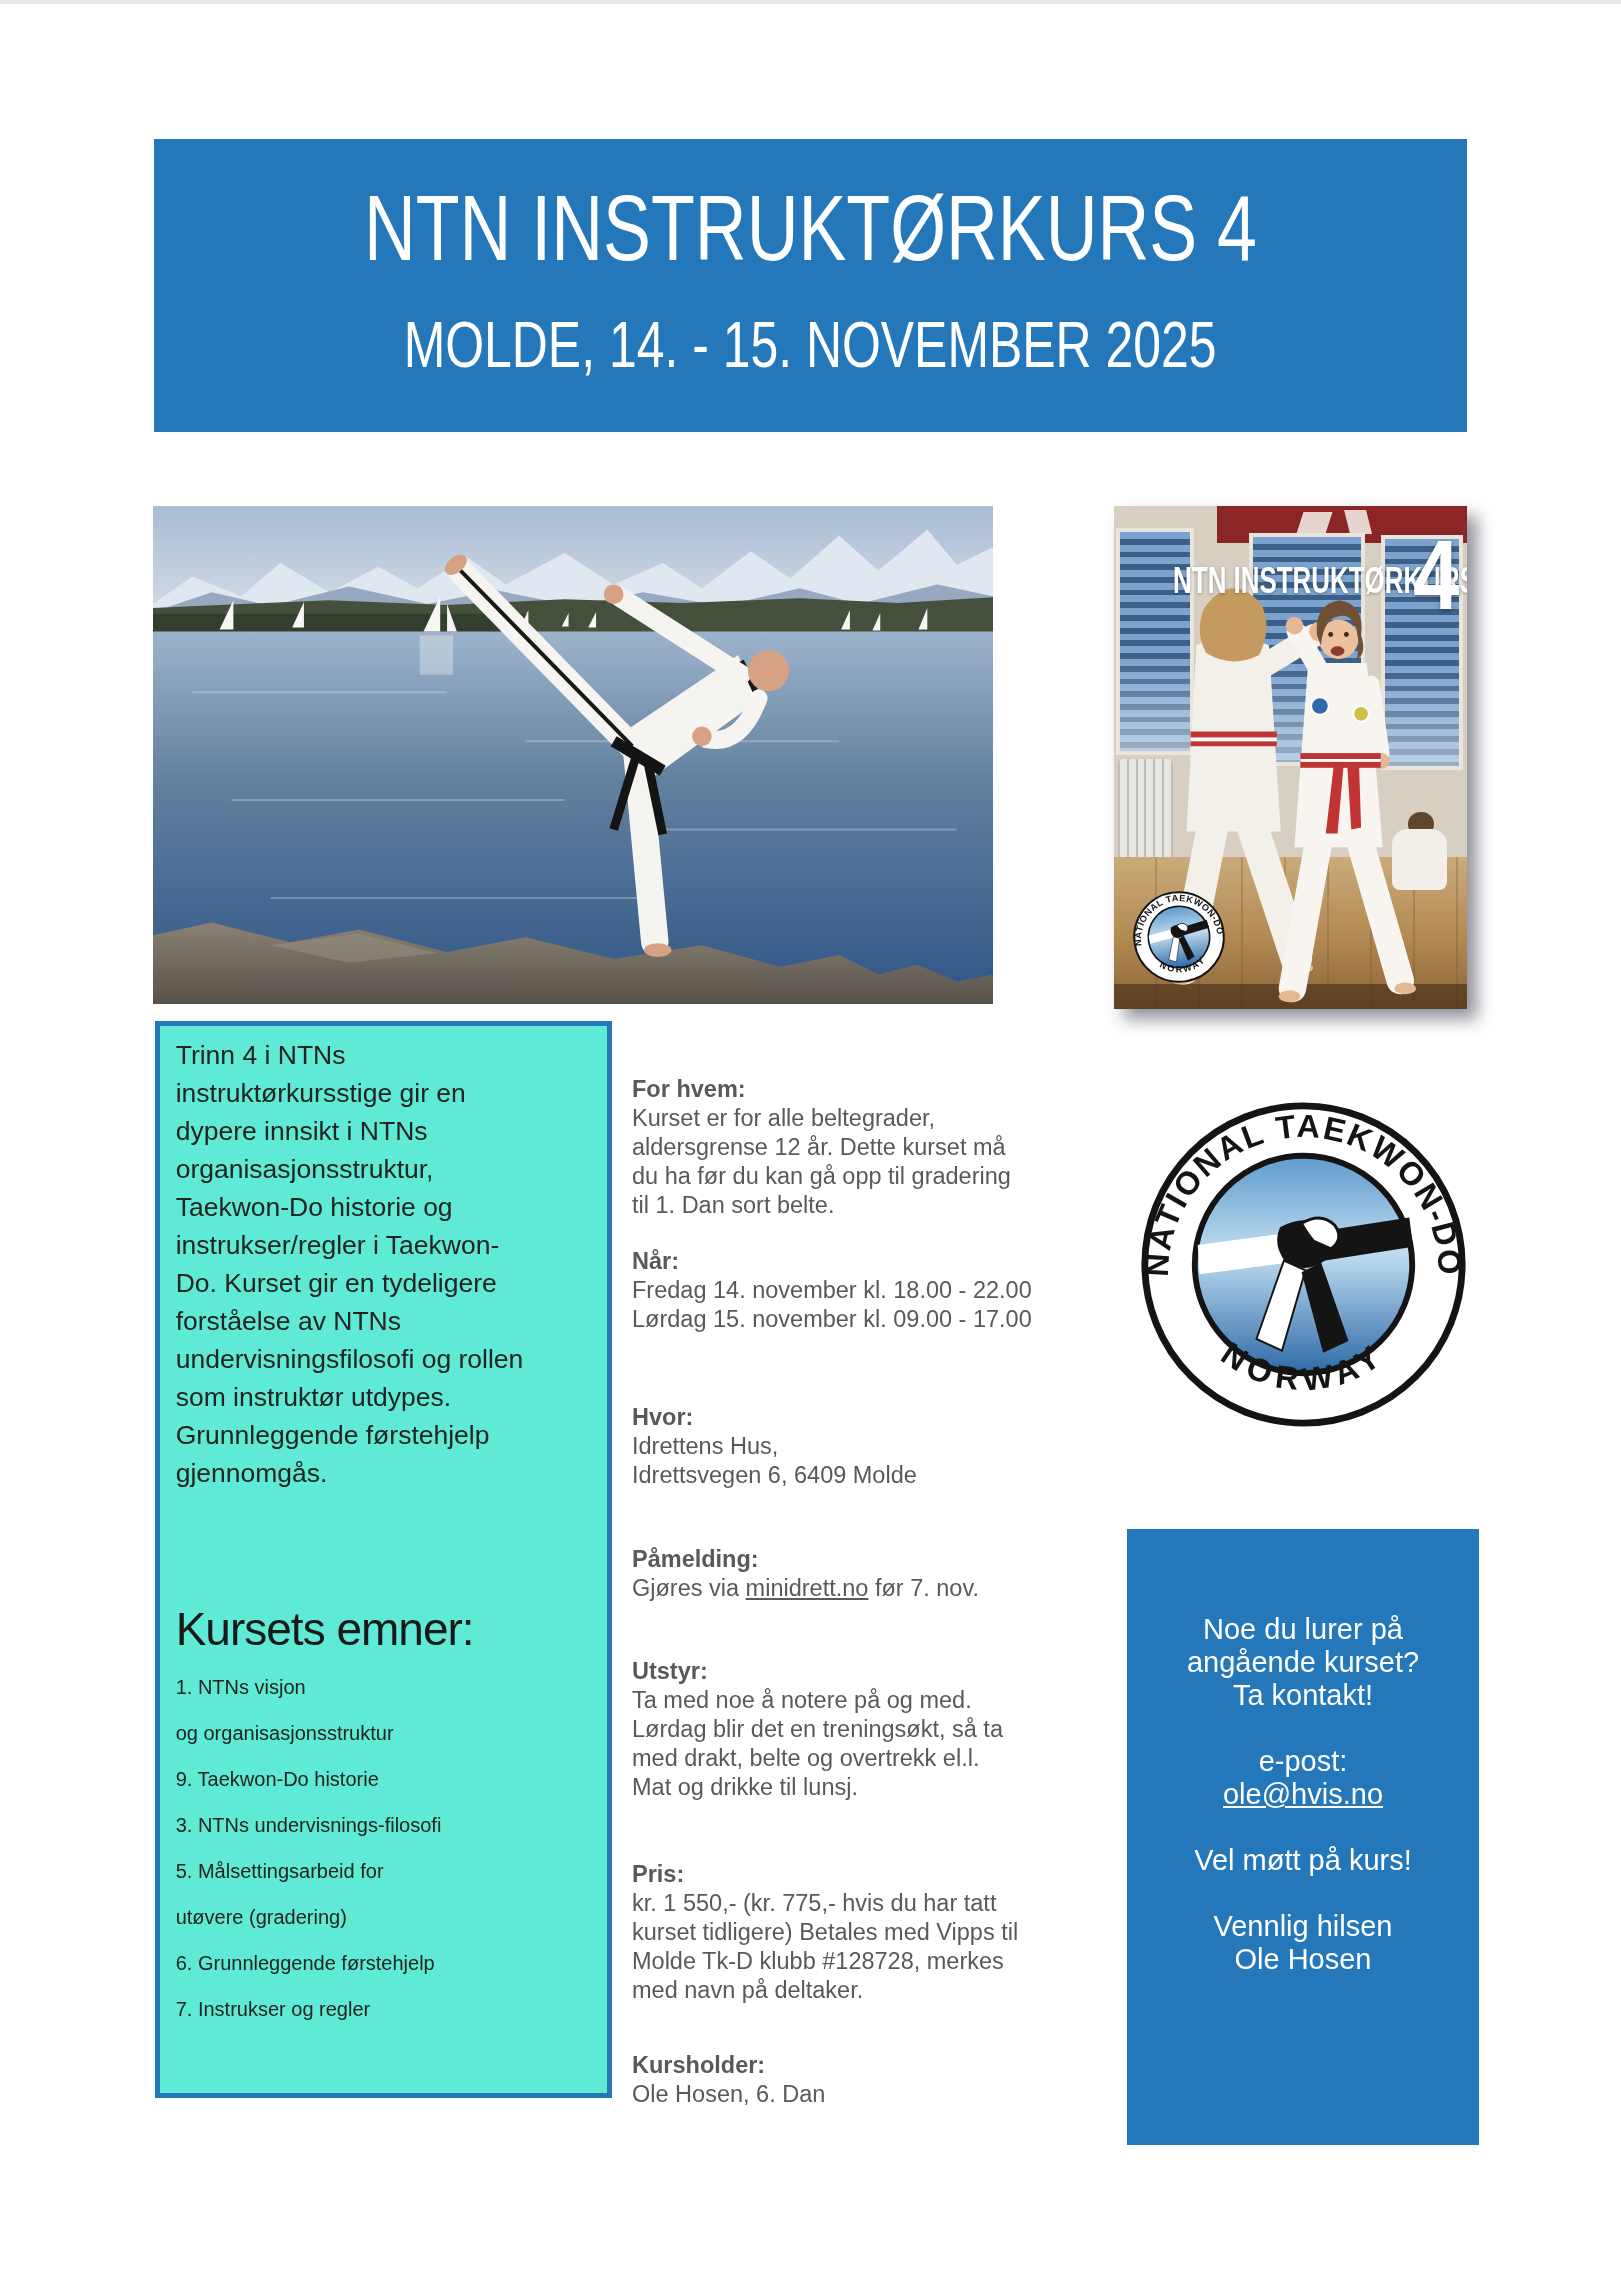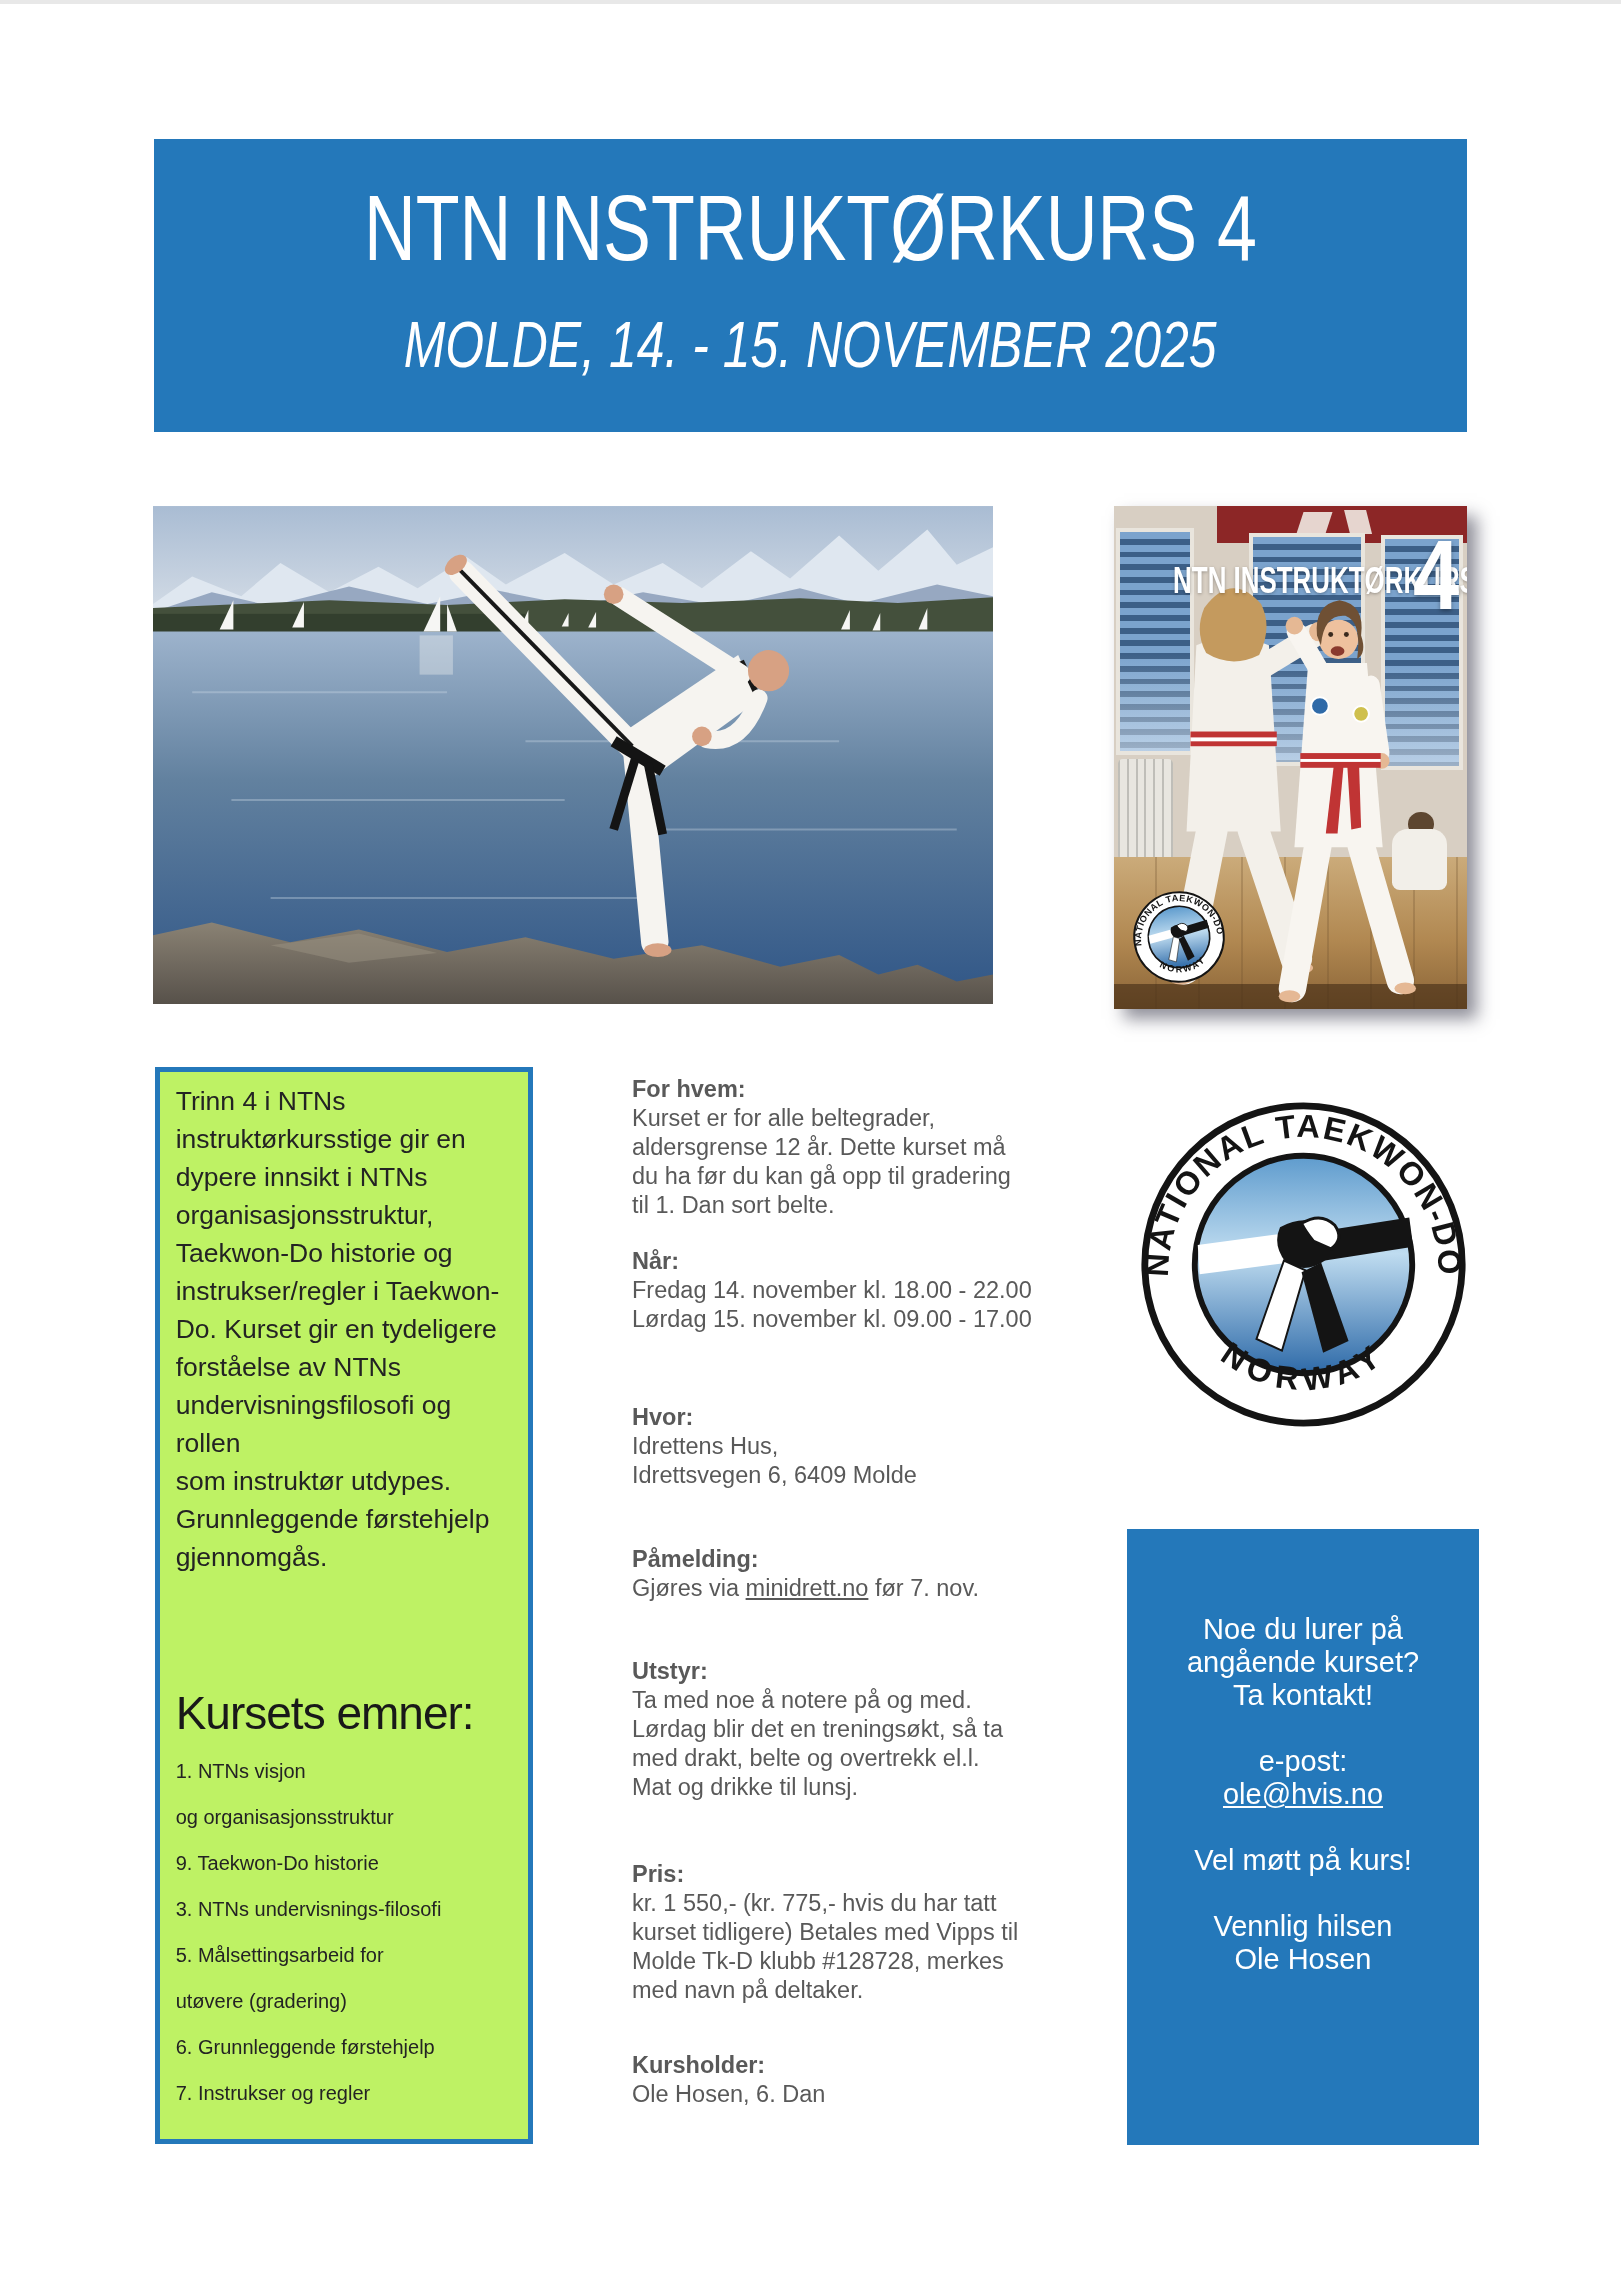--- a/index.html
+++ b/index.html
@@ -5,21 +5,21 @@
   html,body{margin:0;padding:0;background:#e8e8e8;}
   .page{position:relative;width:1621px;height:2293px;background:#ffffff;
         font-family:"Liberation Sans",sans-serif;overflow:hidden;margin:4px auto;}
   .abs{position:absolute;}
   .pre{white-space:pre-line;}
   .condense{display:inline-block;transform:scaleX(0.78);transform-origin:50% 50%;white-space:nowrap;}
 
   
   .banner{left:154px;top:135px;width:1313px;height:293px;background:#2478ba;color:#fff;text-align:center;}
   .banner-title{position:absolute;top:43px;left:0;right:0;font-size:92px;line-height:1;font-weight:400;}
-  .banner-sub{position:absolute;top:174px;left:0;right:0;font-size:64px;line-height:1;font-weight:400;font-style:italic;}
+  .banner-sub{position:absolute;top:174px;left:0;right:0;font-size:64px;line-height:1;font-weight:400;}
 
   
   .photo-left{left:153px;top:502px;width:840px;height:498px;overflow:hidden;}
   .photo-left svg{display:block;}
 
   
   .photo-right{left:1114px;top:502px;width:353px;height:503px;overflow:hidden;background:#d8cfc3;
                box-shadow:9.8px 9.8px 15.7px rgba(35,35,55,.5);}
   .red-band{left:103px;top:0;width:250px;height:37px;background:#8c2626;}
   .red-deco{background:#efe9e2;opacity:.9;}
@@ -38,22 +38,22 @@
   .sit-kid-head{left:294px;top:306px;width:25.5px;height:23.5px;background:#5d4630;border-radius:50%;}
   .cover-title{left:0;top:54px;width:323px;text-align:center;color:#fff;font-size:36px;font-weight:800;
      text-shadow:0 1px 3.9px rgba(0,0,0,.3);}
   .cover-title .condense{transform:scaleX(0.72);}
   .cover-number{right:3.9px;top:19.6px;color:#fff;font-size:98px;line-height:1;font-weight:800;
      text-shadow:0 2px 4.9px rgba(0,0,0,.35);}
   .cover-number .condense{transform:scaleX(0.85);}
   .logo-small{left:17.6px;top:384px;width:94px;height:94px;transform:rotate(-8deg);}
 
   
-  .intro-box{left:155px;top:1063px;width:378px;height:1077px;border:5.9px solid #2478ba;
-     box-sizing:border-box;padding:9.8px 13.7px 0 15.7px;background:#bef264;}
+  .intro-box{left:155px;top:1017px;width:457px;height:1077px;border:5.9px solid #2478ba;
+     box-sizing:border-box;padding:9.8px 13.7px 0 15.7px;background:#5eead4;}
   .intro-par{font-size:26.5px;line-height:38px;color:#232323;}
   .topics-heading{margin-top:110px;font-size:46px;font-weight:normal;color:#191919;letter-spacing:-1px;}
   .topic-list{margin-top:7.8px;}
   .topic{font-size:20px;line-height:46px;color:#232323;}
 
   
   .sec{left:632px;width:490px;font-size:23.5px;line-height:29px;color:#595959;}
   .sec-title{font-weight:bold;}
   .mini-link{color:inherit;text-decoration:underline;cursor:pointer;}
 

